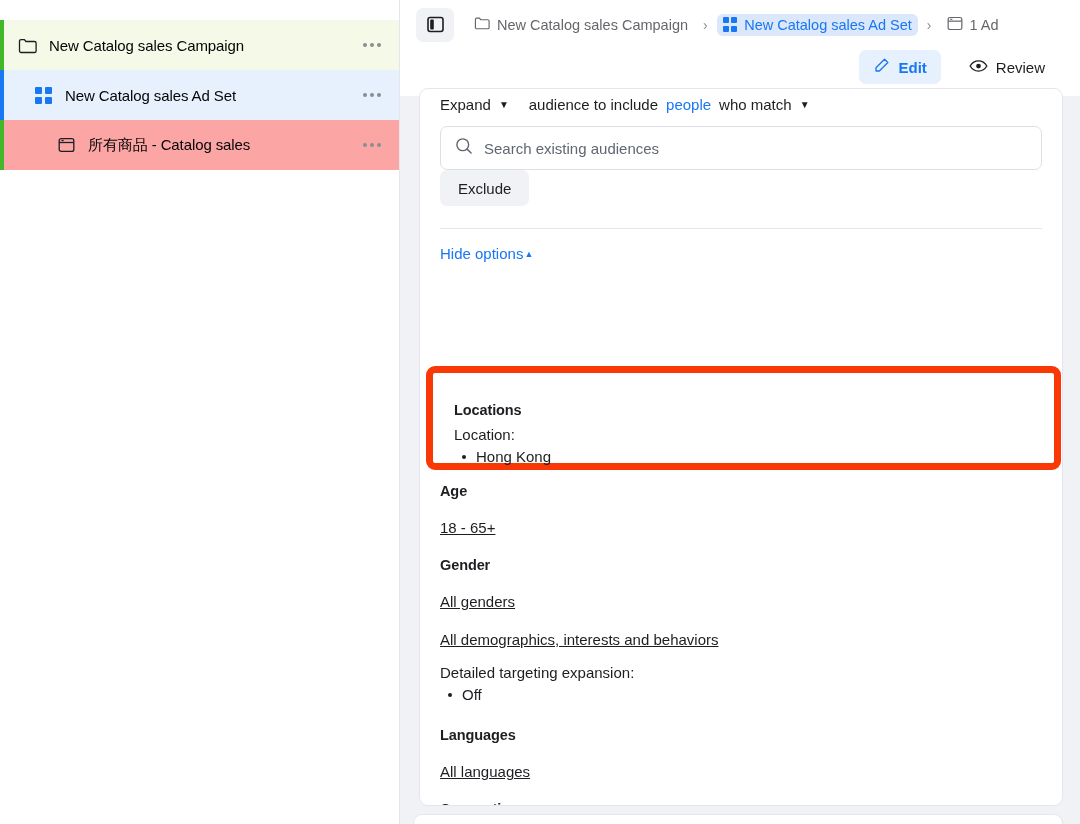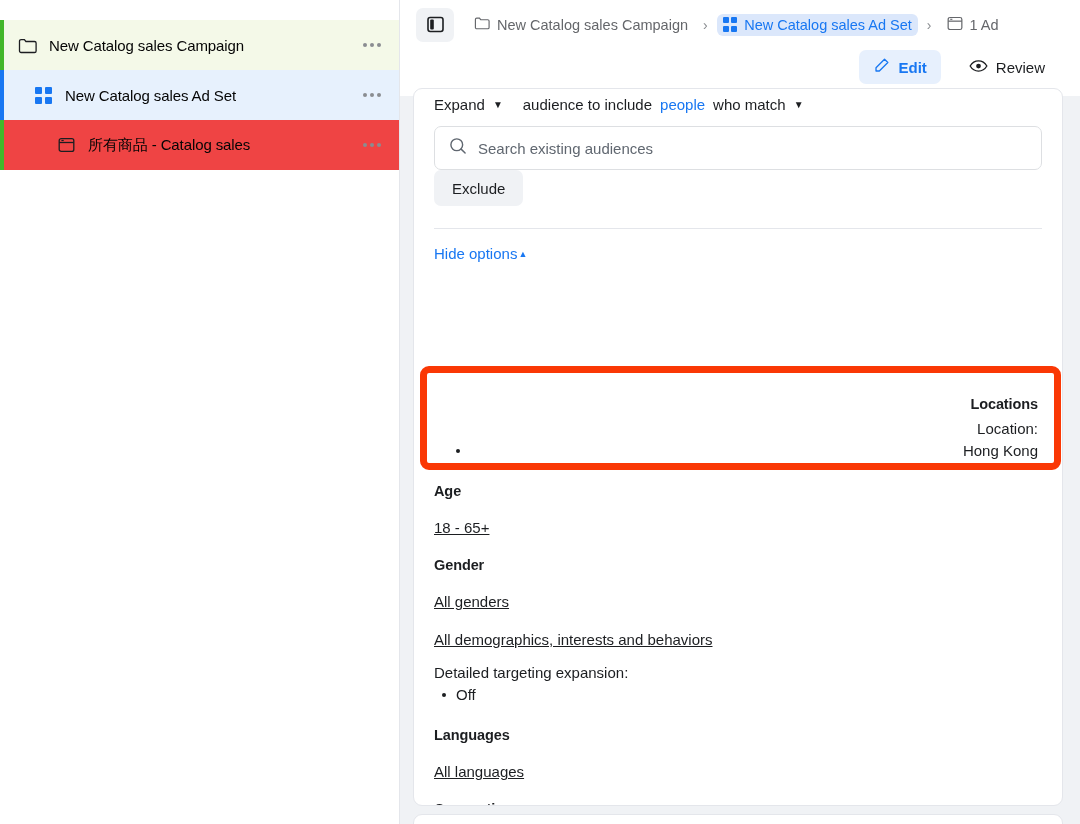--- a/index.html
+++ b/index.html
@@ -23,21 +23,21 @@
   .nav-row {
     position: relative;
     display: flex;
     align-items: center;
     height: 50px;
     padding-right: 14px;
     cursor: pointer;
   }
   .nav-row.campaign { background: #f4f9e8; }
   .nav-row.adset    { background: #e7f1fd; }
-  .nav-row.ad       { background: #ef4444; }
+  .nav-row.ad       { background: #fca5a5; }
   .accent {
     position: absolute; left: 0; top: 0;
     width: 4px; height: 100%;
   }
   .accent.green { background: #42b72a; }
   .accent.blue  { background: #1877f2; }
 
   .nav-icon {
     flex: 0 0 auto;
     display: flex; align-items: center; justify-content: center;
@@ -128,21 +128,21 @@
     border-radius: 7px;
     cursor: pointer;
     white-space: nowrap;
   }
   .act.edit { background: #e7f0fd; color: #1877f2; justify-content: space-between; }
   .act.review { color: #1c1e21; background: transparent; font-weight: normal; }
 
   
   .card {
     position: absolute;
-    left: 13px; right: 17px;
+    left: 19px; right: 17px;
     top: 88px;
     height: 718px;
     background: #ffffff;
     border: 1px solid #e4e6eb;
     border-radius: 9px;
     overflow: hidden;
   }
   .card-inner { padding: 0 20px; }
 
   .expand-row {
@@ -206,21 +206,21 @@
     position: absolute;
     left: 6px;
     right: 1px;
     top: 277px;
     height: 104px;
     border: 7px solid #fa3805;
     border-radius: 9px;
     background: #ffffff;
     z-index: 5;
   }
-  .hl-inner { padding: 23px 16px 0 21px; text-align: right; }
+  .hl-inner { padding: 29px 16px 0 21px; }
 
   .sec-title {
     font-size: 14.5px;
     font-weight: bold;
     color: #1c1e21;
     letter-spacing: -0.1px;
   }
   .sec-text {
     font-size: 15px;
     color: #1c1e21;

